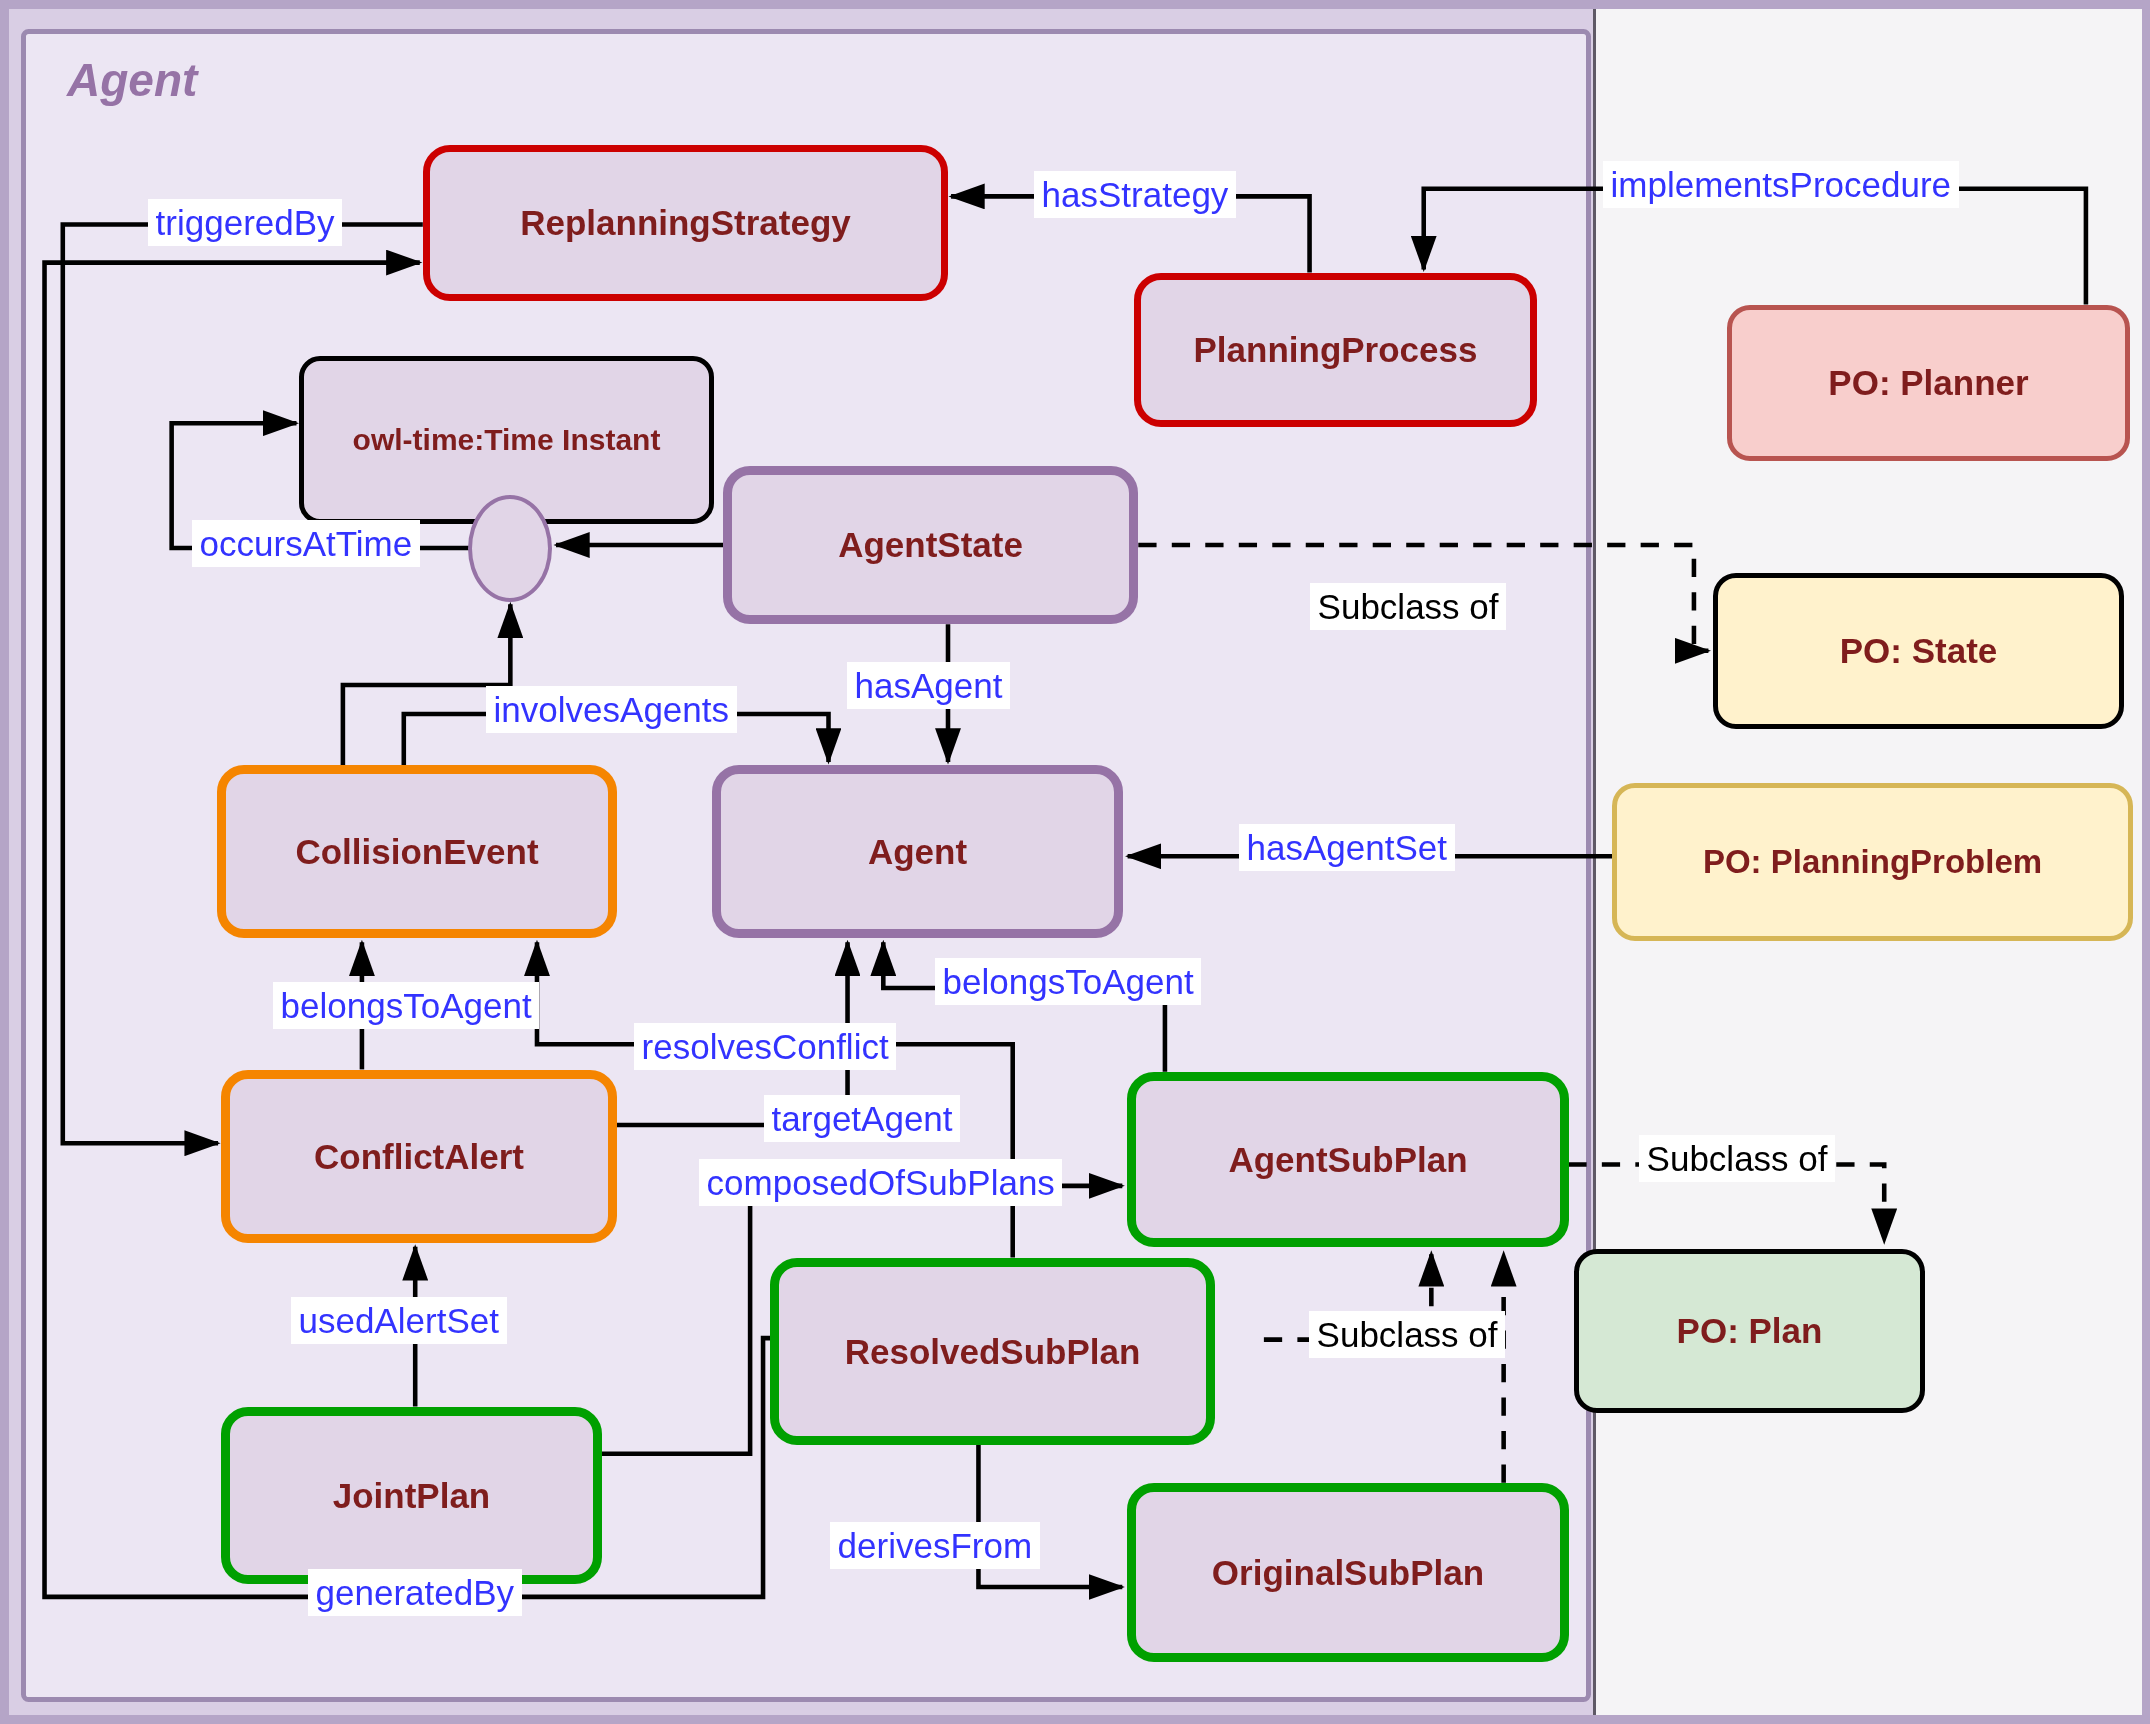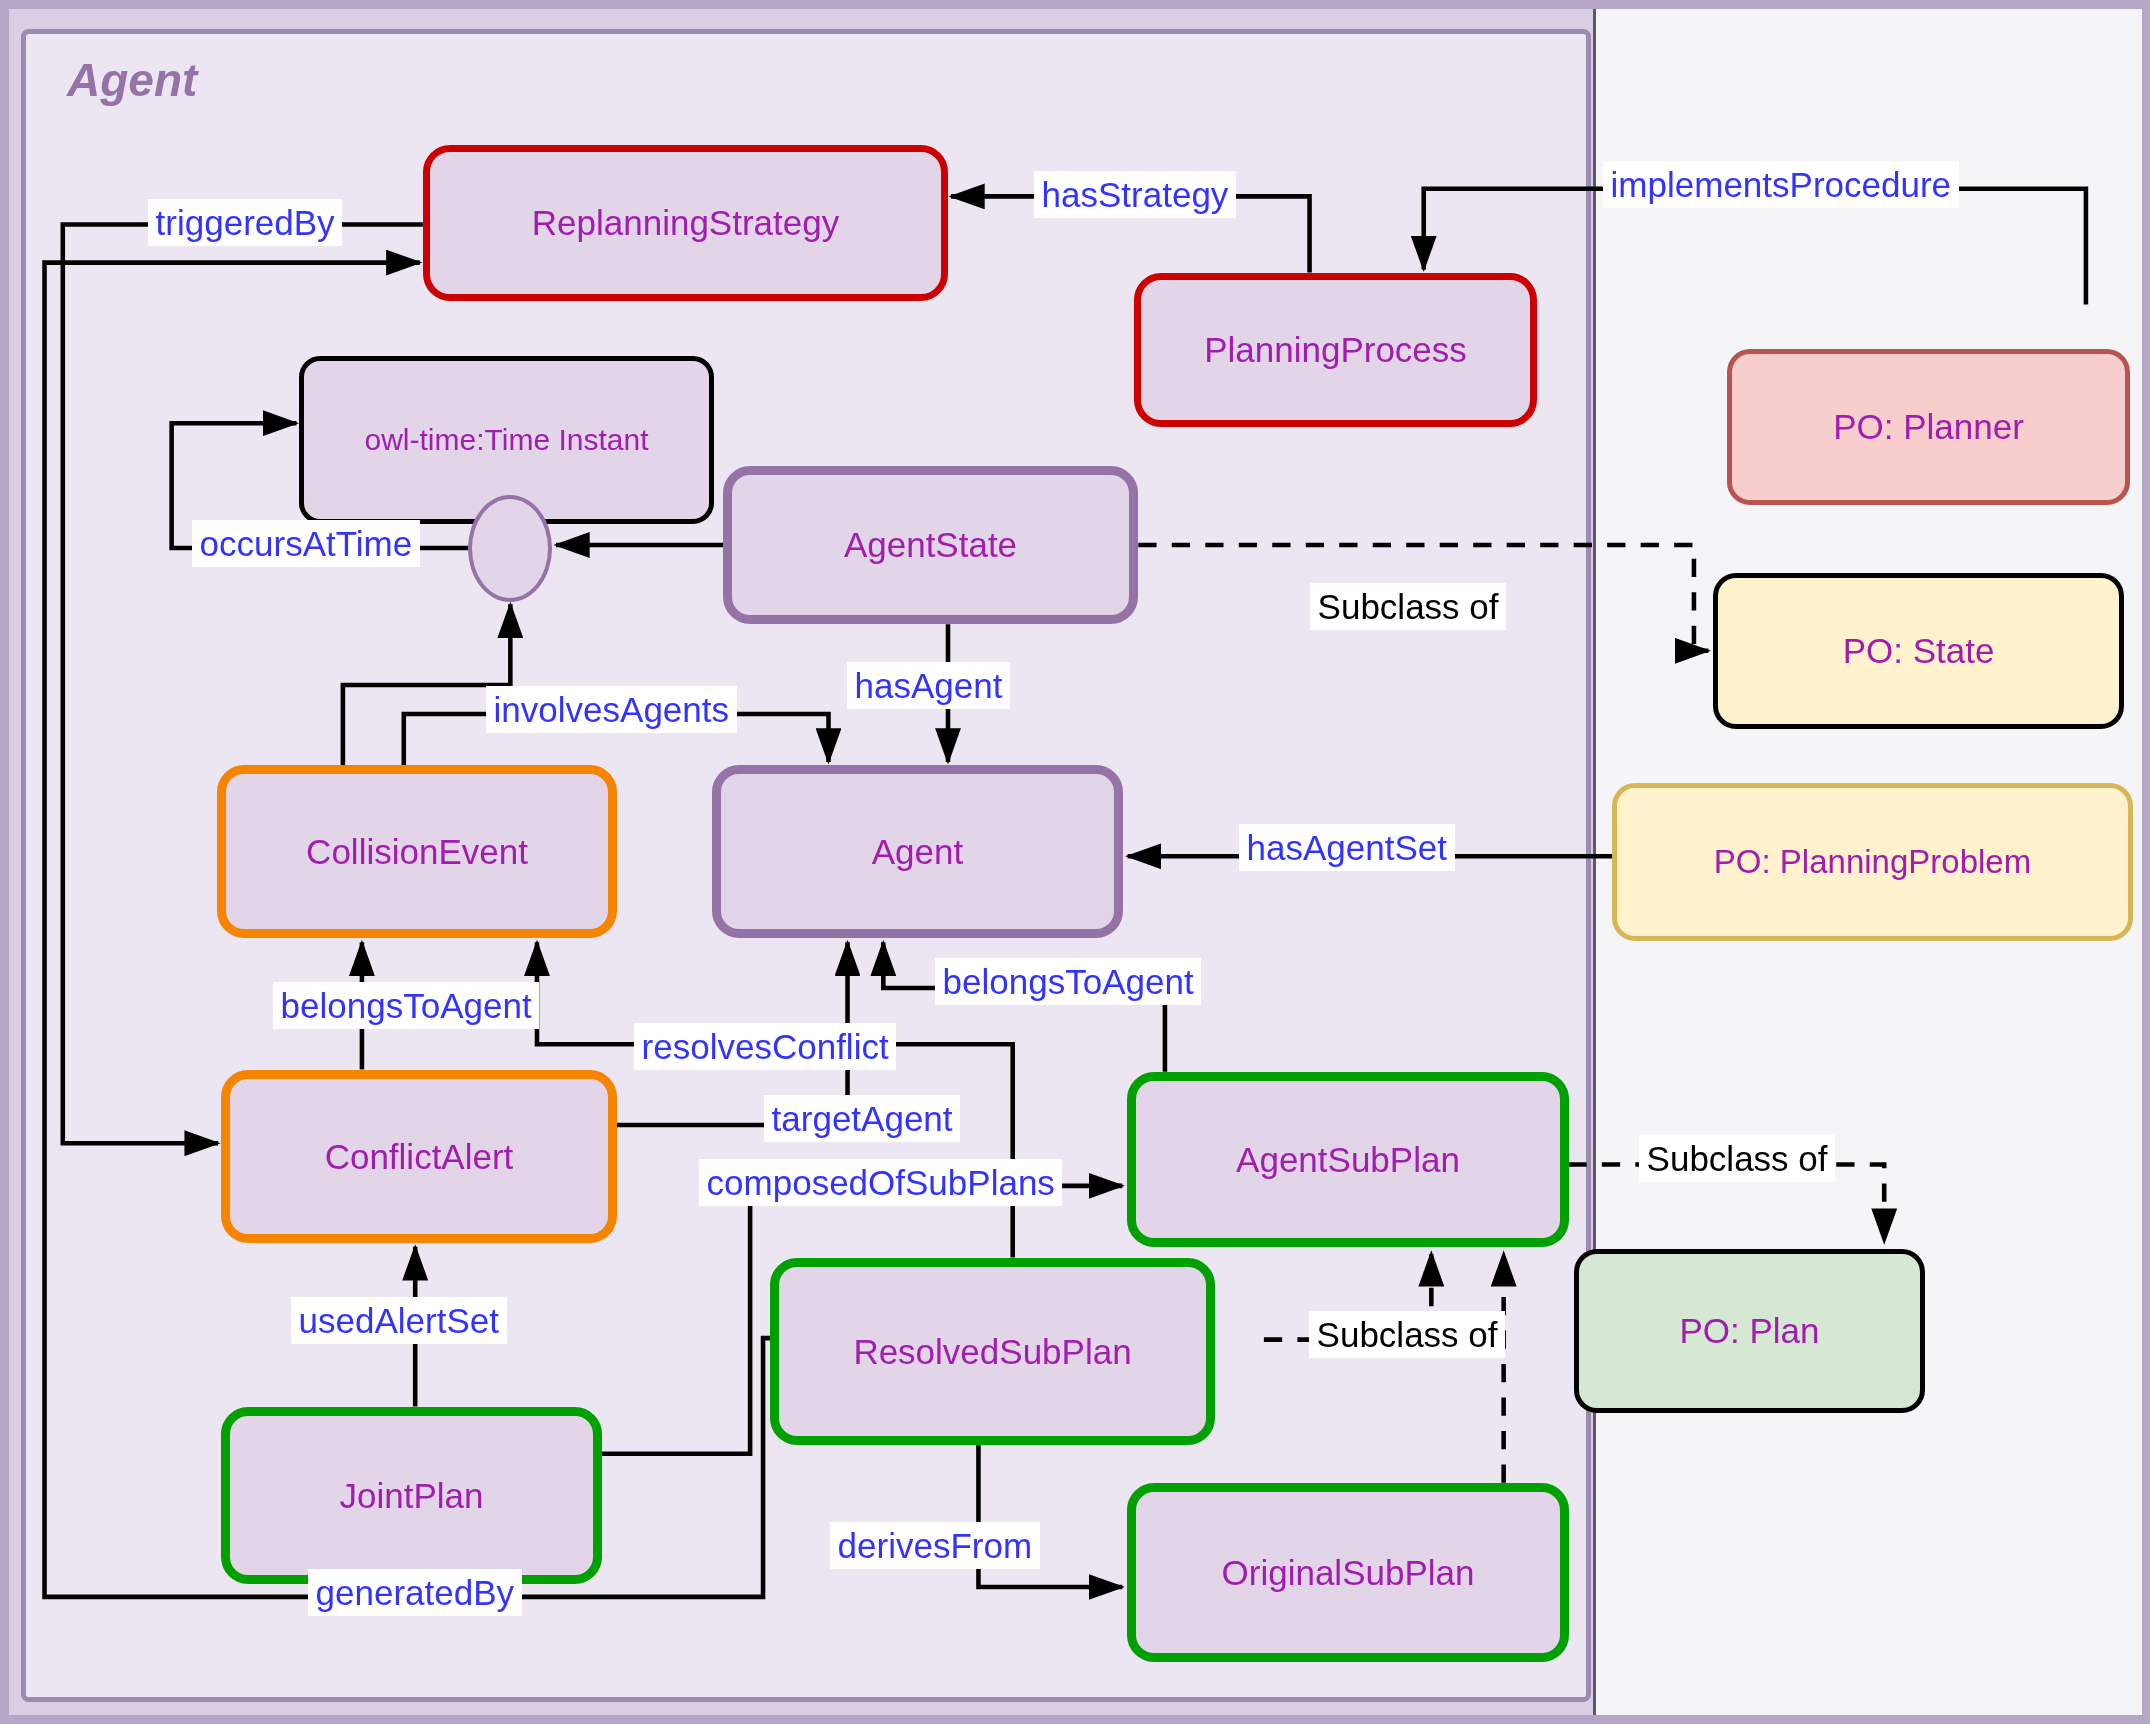--- a/index.html
+++ b/index.html
@@ -13,29 +13,29 @@
     box-sizing:border-box;z-index:0;}
   .frame{position:absolute;left:21px;top:29px;width:1570px;height:1673px;
     background:var(--c-frame_bg,#ece6f3);border:5.3px solid var(--c-frame_border,#9c8ab0);
     border-radius:7.6px;box-sizing:border-box;z-index:1;}
   .frame-title{position:absolute;left:67px;top:53px;font-size:46px;font-weight:bold;
     font-style:italic;color:var(--c-purple,#9673a6);z-index:4;}
   svg.edges{position:absolute;left:0;top:0;z-index:2;}
   .edge{stroke:#000;stroke-width:6;fill:none;}
   .edge.dashed{stroke-dasharray:24 20;}
   .node{position:absolute;box-sizing:border-box;display:flex;align-items:center;
-    justify-content:center;font-weight:normal;color:#a21caf;
+    justify-content:center;font-weight:bold;color:#7f1d1d;
     background:var(--c-node_fill,#e1d5e7);z-index:3;border-radius:27px;font-size:35px;}
   .node.red{border:7.6px solid var(--c-red,#cc0000);}
   .node.orange{border:9px solid var(--c-orange,#f58500);}
   .node.green{border:9px solid var(--c-green,#00a000);}
   .node.purple{border:9px solid var(--c-purple,#9673a6);}
   .node.blackb{border:5.3px solid #000;border-radius:21px;}
   .node.po{border-width:5.3px;border-style:solid;border-radius:23px;}
-  .node.po-planner{background:var(--c-pink_fill,#f8cecc);border-color:var(--c-pink_border,#b85450);margin-top:44px;}
+  .node.po-planner{background:var(--c-pink_fill,#f8cecc);border-color:var(--c-pink_border,#b85450);}
   .node.po-state{background:var(--c-cream_fill,#fff2cc);border-color:#000;}
   .node.po-problem{background:var(--c-cream_fill,#fff2cc);border-color:var(--c-gold_border,#d6b656);}
   .node.po-plan{background:var(--c-green_fill,#d5e8d4);border-color:#000;}
   .ellipse-node{position:absolute;left:468px;top:495px;width:84px;height:107px;
     border:4.6px solid var(--c-purple,#9673a6);background:var(--c-node_fill,#e1d5e7);
     border-radius:50%;box-sizing:border-box;z-index:3;}
   .elabel{position:absolute;background:#ffffff;color:var(--c-label_blue,#3333ff);
     font-size:35px;line-height:1.25;padding:1.5px 7.6px;z-index:4;white-space:nowrap;}
   .elabel.dark{color:#000;margin-left:16px;}
   .outer{position:absolute;inset:0;border:9px solid var(--c-outer_border,#b5a5c7);

